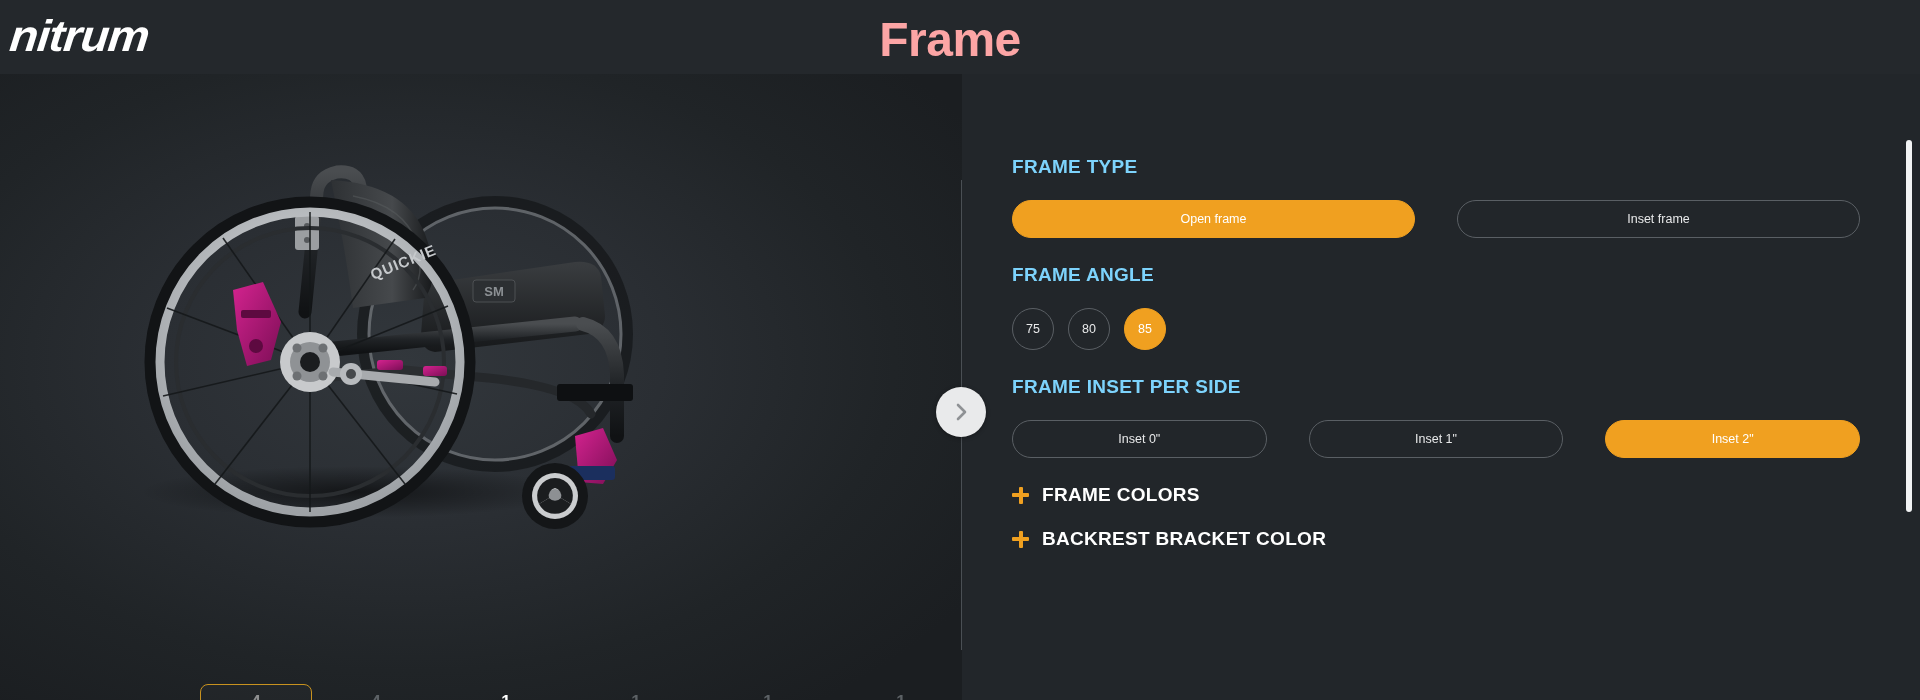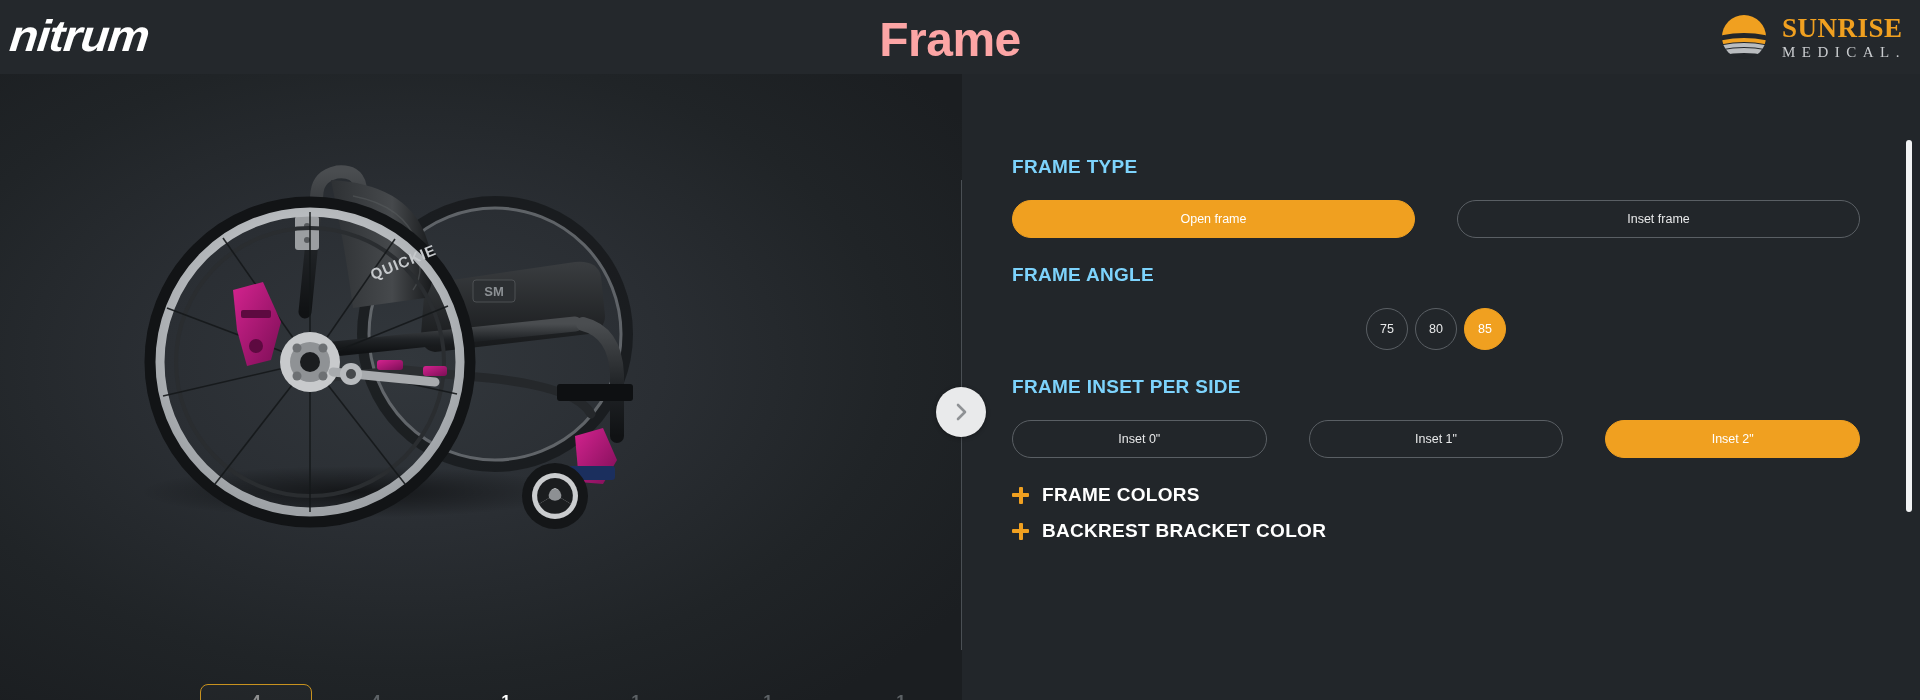--- a/index.html
+++ b/index.html
@@ -80,32 +80,32 @@
   }
   .opt-row { display: flex; gap: 42px; margin-bottom: 26px; }
   .pill {
     flex: 1; height: 38px; border-radius: 19px;
     background: transparent; border: 1px solid #5a5f64; color: #e8e9ea;
     font-size: 12.5px; font-family: "Liberation Sans", sans-serif;
     cursor: pointer; display: flex; align-items: center; justify-content: center;
   }
   .pill.selected { background: #F0A020; border-color: #F0A020; color: #ffffff; }
 
-  .circle-row { display: flex; gap: 7px; margin-bottom: 26px; justify-content: center; }
+  .circle-row { display: flex; gap: 14px; margin-bottom: 26px; }
   .circ {
     width: 42px; height: 42px; border-radius: 50%;
     background: transparent; border: 1px solid #5a5f64; color: #e8e9ea;
     font-size: 12.5px; cursor: pointer;
     display: flex; align-items: center; justify-content: center;
   }
   .circ.selected { background: #F0A020; border-color: #F0A020; color: #ffffff; }
 
   .accordion {
     display: flex; align-items: center; gap: 13px;
-    margin-top: 14px; cursor: pointer;
+    margin-top: 22px; cursor: pointer;
   }
   .plus-icon { width: 17px; height: 17px; position: relative; flex: none; }
   .plus-icon::before, .plus-icon::after {
     content: ''; position: absolute; background: #F0A020; border-radius: 1px;
   }
   .plus-icon::before { left: 0; top: 6.5px; width: 17px; height: 4px; }
   .plus-icon::after { top: 0; left: 6.5px; height: 17px; width: 4px; }
   .accordion-label {
     font-size: 19px; font-weight: 700; color: #ffffff; letter-spacing: 0.3px;
     text-transform: uppercase;
@@ -142,43 +142,20 @@
 <div class="app">
 
   <div class="header">
 
     <div class="brand-logo">
       <span class="wordmark">nitrum</span>
     </div>
 
     <div class="page-title">Frame</div>
 
-    <div class="sunrise-logo">
-      <div class="sun-mark">
-        <svg viewBox="0 0 56 48" width="56" height="48" aria-hidden="true">
-          <defs>
-            <clipPath id="sunclip">
-                <circle cx="28" cy="24" r="22"></circle>
-              </clipPath>
-          </defs>
-          <g clip-path="url(#sunclip)">
-            <rect x="0" y="0" width="56" height="48" fill="#22262a"></rect>
-            <path d="M0 -2 H56 V24 H0 Z" fill="#F0A020"></path>
-            <path d="M-2 24 Q28 16 58 24 L58 29 Q28 21 -2 29 Z" fill="#22262a"></path>
-            <path d="M-2 29 Q28 21 58 29 L58 33 Q28 25 -2 33 Z" fill="#F0A020"></path>
-            <path d="M-2 34 Q28 26 58 34 L58 38 Q28 30 -2 38 Z" fill="#b9bcbf"></path>
-            <path d="M-2 39 Q28 31 58 39 L58 44 Q28 36 -2 44 Z" fill="#b9bcbf"></path>
-          </g>
-        </svg>
-      </div>
-      <div class="sunrise-text">
-        <span class="l1">SUNRISE</span>
-        <span class="l2">MEDICAL.</span>
-      </div>
-    </div>
   </div>
 
   <div class="product-pane">
     <svg class="wheelchair" viewBox="0 0 560 450">
       <defs>
         <radialGradient id="rimg" cx="50%" cy="40%" r="60%">
           <stop offset="0%" stop-color="#e8eaec"></stop>
             <stop offset="100%" stop-color="#9ea2a6"></stop>
         </radialGradient>
         <linearGradient id="tubeg" x1="0" y1="0" x2="0" y2="1">

